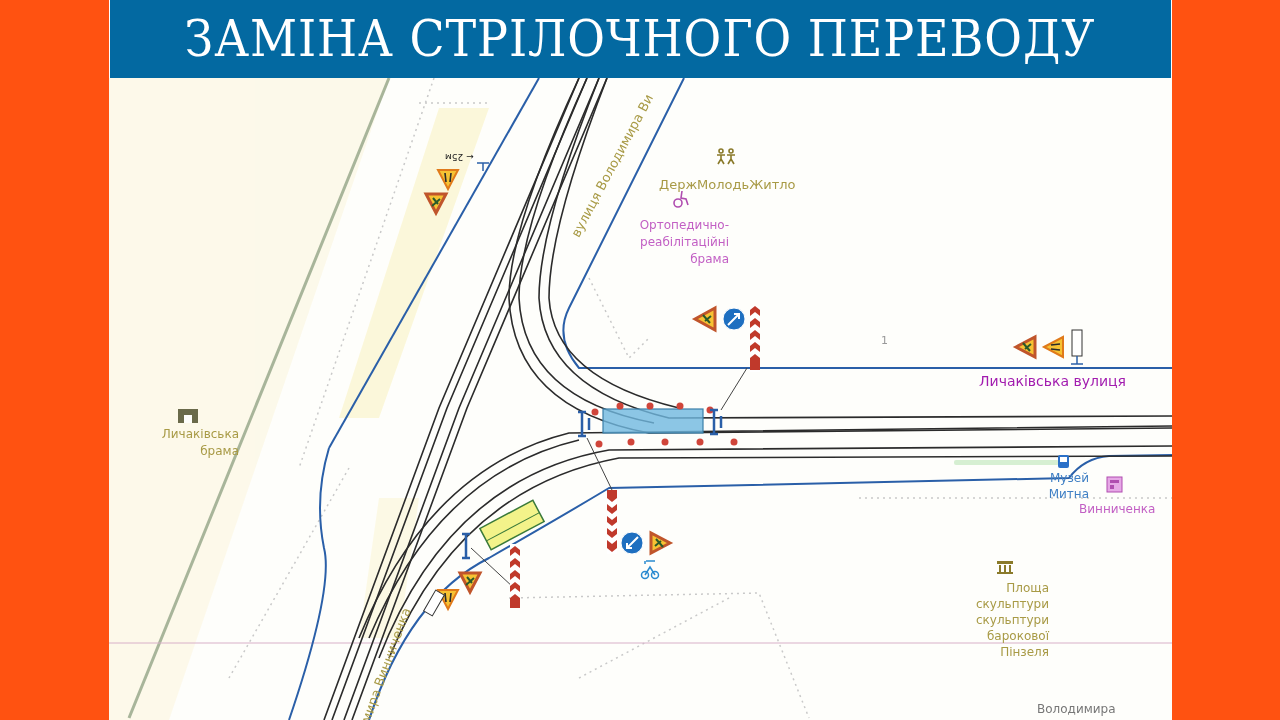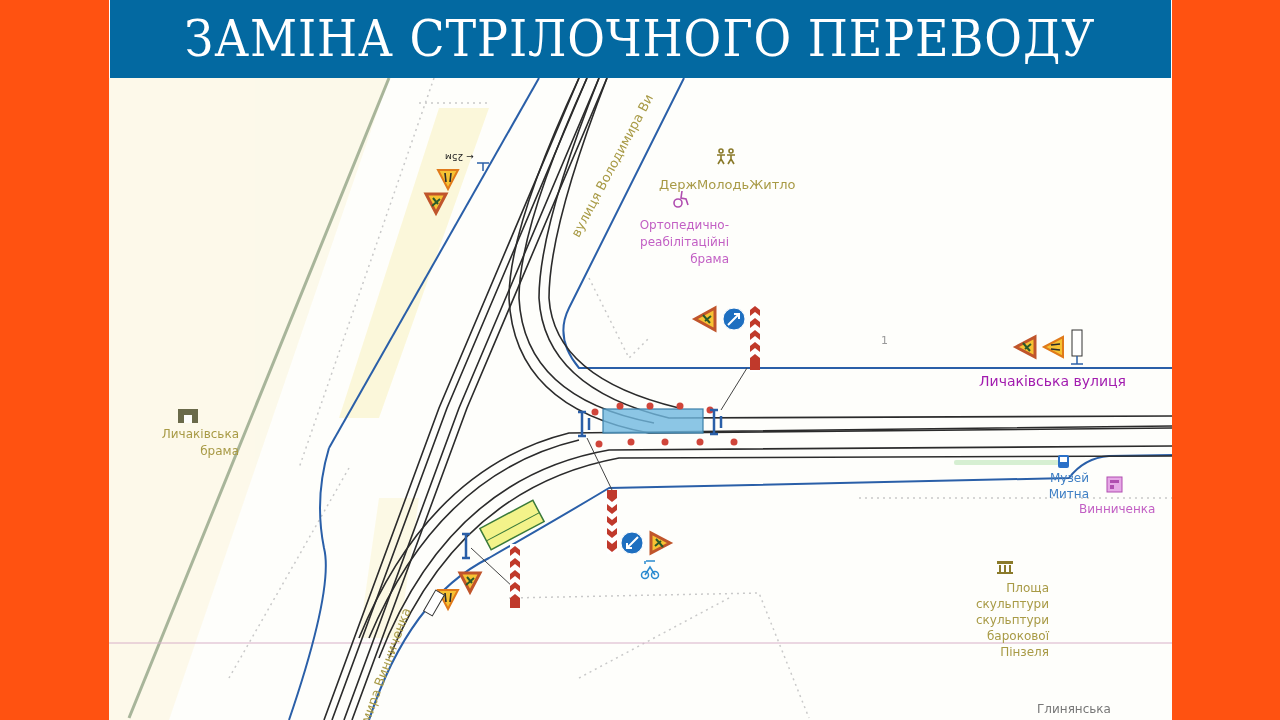--- a/index.html
+++ b/index.html
@@ -239,17 +239,17 @@
   <div class="lbl blue center" style="left:920px;top:393px;width:60px;">Музей</div>
   <div class="lbl blue center" style="left:920px;top:409px;width:60px;">Митна</div>
   <div class="lbl purple" style="left:970px;top:424px;">Винниченка</div>
 
   <div class="lbl olive center" style="left:850px;top:503px;width:90px;">Площа</div>
   <div class="lbl olive center" style="left:850px;top:519px;width:90px;">скульптури</div>
   <div class="lbl olive center" style="left:850px;top:535px;width:90px;">скульптури</div>
   <div class="lbl olive center" style="left:850px;top:551px;width:90px;">барокової</div>
   <div class="lbl olive center" style="left:850px;top:567px;width:90px;">Пінзеля</div>
 
-  <div class="lbl" style="left:928px;top:624px;color:#777;">Глинянська</div>
+  <div class="lbl" style="left:928px;top:624px;color:#777;">Володимира</div>
 
   <div class="lbl" style="left:336px;top:72px;font-size:9px;color:#222;transform:rotate(180deg);">← 25м</div>
   <div class="lbl" style="left:772px;top:256px;font-size:11px;color:#999;">1</div>
 </div>
 
 </body></html>

